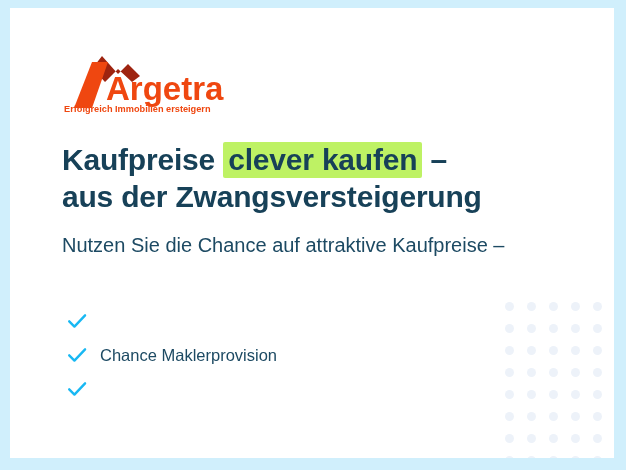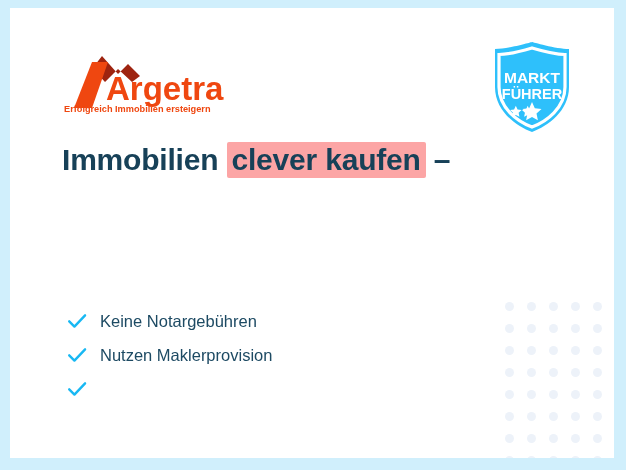--- a/index.html
+++ b/index.html
@@ -76,21 +76,21 @@
     left: 52px;
     top: 133px;
     color: #174158;
     font-size: 30px;
     font-weight: bold;
     line-height: 37px;
     letter-spacing: -0.2px;
     white-space: nowrap;
   }
   .headline .hl {
-    background: #fca5a5;
+    background: #bef264;
     padding: 1px 5px 2px 5px;
     border-radius: 2px;
   }
 
   
   .subhead {
     position: absolute;
     left: 52px;
     top: 222px;
     color: #1d4a63;
@@ -183,55 +183,41 @@
 
         <path d="M30 10 L46 10 L30 56 L12 56 Z" fill="#ef4710"></path>
 
         <text x="44" y="48" font-family="'Liberation Sans', sans-serif" font-size="33" font-weight="bold" fill="#ef4710">Argetra</text>
 
         <text x="2" y="60" font-family="'Liberation Sans', sans-serif" font-size="9.2" font-weight="bold" fill="#ef4710" id="logo-tagline-svg">Erfolgreich Immobilien ersteigern</text>
       </svg>
 
     </div>
 
-    <div class="badge">
-      <svg width="84" height="94" viewBox="0 0 84 94">
-        <path d="M42 2 C42 2 66 9 79 9 L79 47 C79 71 58 86 42 92 C26 86 5 71 5 47 L5 9 C18 9 42 2 42 2 Z" fill="#2ec0fb"></path>
-        <path d="M42 8 C42 8 64 14.5 75 14.5 L75 47 C75 68 56.5 81.5 42 87 C27.5 81.5 9 68 9 47 L9 14.5 C20 14.5 42 8 42 8 Z" fill="none" stroke="#ffffff" stroke-width="3.2"></path>
-        <text x="42" y="43" text-anchor="middle" font-family="'Liberation Sans', sans-serif" font-size="15.5" font-weight="bold" fill="#ffffff" id="badge-l1">MARKT</text>
-        <text x="42" y="59" text-anchor="middle" font-family="'Liberation Sans', sans-serif" font-size="14.5" font-weight="bold" fill="#ffffff" id="badge-l2">FÜHRER</text>
-        <g fill="#ffffff">
-          <path d="M26 66 L28.1 70.6 L33 71.2 L29.4 74.6 L30.4 79.5 L26 77.1 L21.6 79.5 L22.6 74.6 L19 71.2 L23.9 70.6 Z" transform="translate(0,1) scale(0.82) translate(5.5,13)"></path>
-          <path d="M42 62 L44.8 68.2 L51.5 69 L46.5 73.6 L47.9 80.2 L42 77 L36.1 80.2 L37.5 73.6 L32.5 69 L39.2 68.2 Z"></path>
-          <path d="M58 66 L60.1 70.6 L65 71.2 L61.4 74.6 L62.4 79.5 L58 77.1 L53.6 79.5 L54.6 74.6 L51 71.2 L55.9 70.6 Z" transform="translate(0,1) scale(0.82) translate(-12,13)"></path>
-        </g>
-      </svg>
-
-    </div>
 
     <h1 class="headline">
-      <span><span>Immobilien </span><span class="hl">clever kaufen</span><span> –</span></span><br>
+      <span><span>Kaufpreise </span><span class="hl">clever kaufen</span><span> –</span></span><br>
+      <span>aus der Zwangsversteigerung</span>
     </h1>
 
     <p class="subhead">
-      <br>
+      <span>Nutzen Sie die Chance auf attraktive Kaufpreise –</span><br>
     </p>
 
     <ul class="bullets" id="bullets">
         <li>
           <svg class="check" viewBox="0 0 24 24">
             <path d="M3.5 12.4 L9.2 18.1 L20.8 5.8" fill="none" stroke="#18b8f3" stroke-width="2.6" stroke-linecap="round" stroke-linejoin="round"></path>
           </svg>
-          <span class="txt">Keine Notargebühren</span>
         </li>
         <li>
           <svg class="check" viewBox="0 0 24 24">
             <path d="M3.5 12.4 L9.2 18.1 L20.8 5.8" fill="none" stroke="#18b8f3" stroke-width="2.6" stroke-linecap="round" stroke-linejoin="round"></path>
           </svg>
-          <span class="txt">Nutzen Maklerprovision</span>
+          <span class="txt">Chance Maklerprovision</span>
         </li>
         <li>
           <svg class="check" viewBox="0 0 24 24">
             <path d="M3.5 12.4 L9.2 18.1 L20.8 5.8" fill="none" stroke="#18b8f3" stroke-width="2.6" stroke-linecap="round" stroke-linejoin="round"></path>
           </svg>
         </li>
       </ul>
 
   </div>
 </div>

